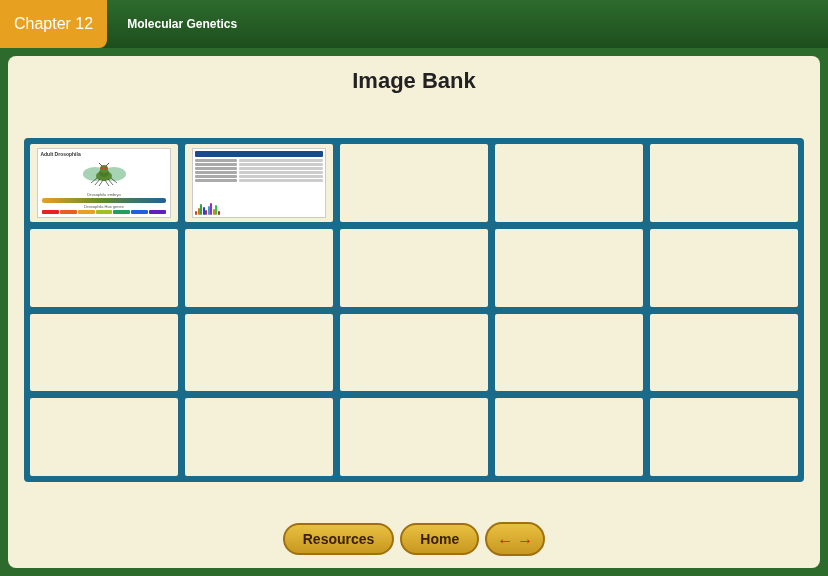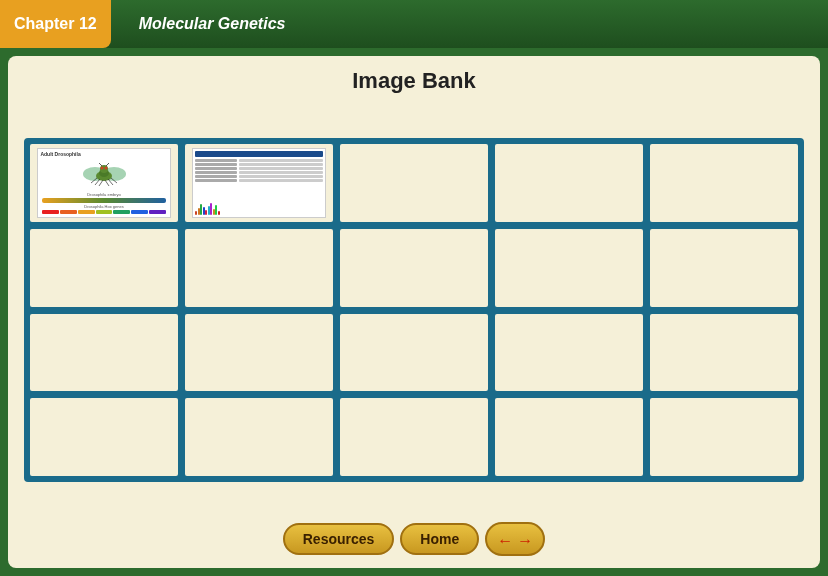--- a/index.html
+++ b/index.html
@@ -16,35 +16,34 @@
     #header {
       display: flex;
       align-items: center;
       height: 48px;
       background: linear-gradient(to bottom, #2d6b2d, #1e4e1e);
     }
 
     #chapter-tab {
       background: #e8a020;
       color: white;
-      font-weight: bold;
+      font-weight: normal;
       font-size: 16px;
       padding: 6px 14px;
       height: 100%;
       display: flex;
       align-items: center;
       border-radius: 0 0 8px 0;
     }
 
     #header-title {
       color: white;
-      font-size: 16px;
-      font-weight: bold;
-      margin-left: 28px;
-      font-style: italic;
+      font-size: 12px;
+      font-weight: bold;
+      margin-left: 20px;
     }
 
     
     #main {
       background: #f5f0d8;
       margin: 8px;
       border-radius: 8px;
       height: calc(576px - 48px - 16px);
       display: flex;
       flex-direction: column;

